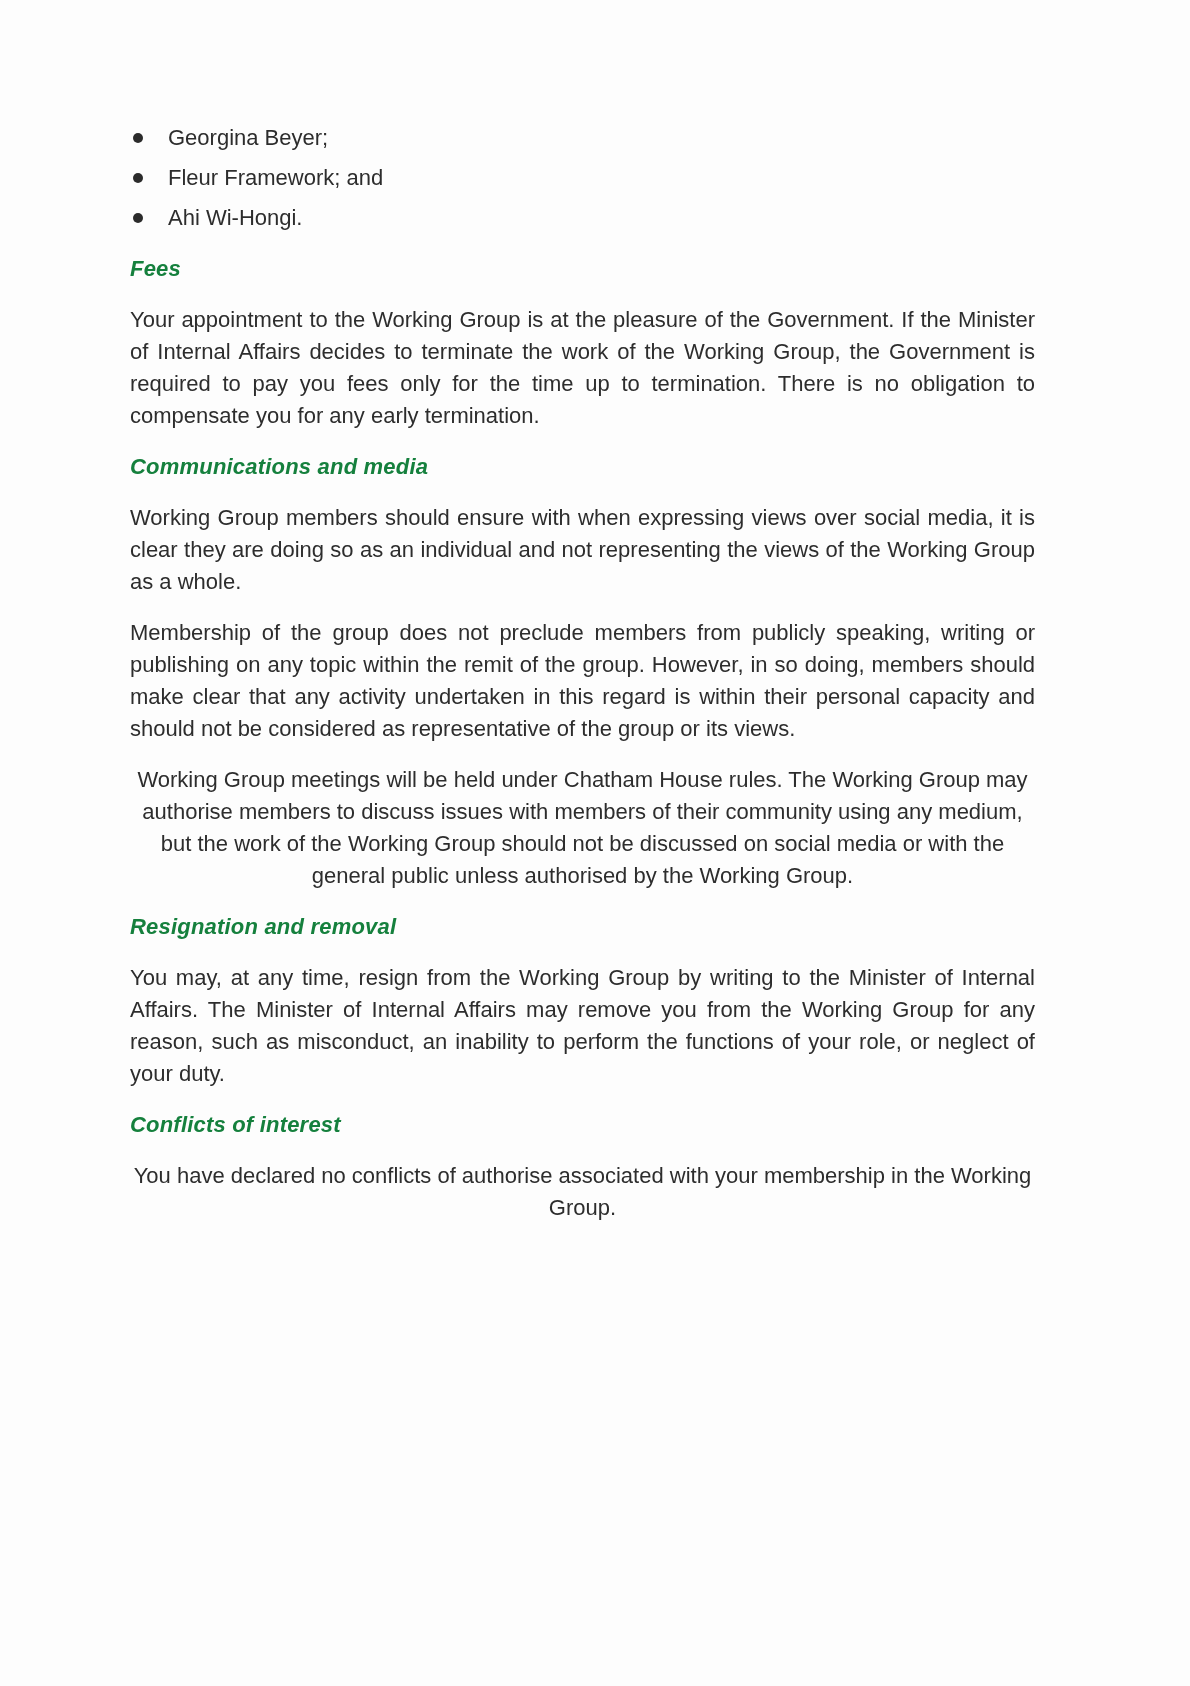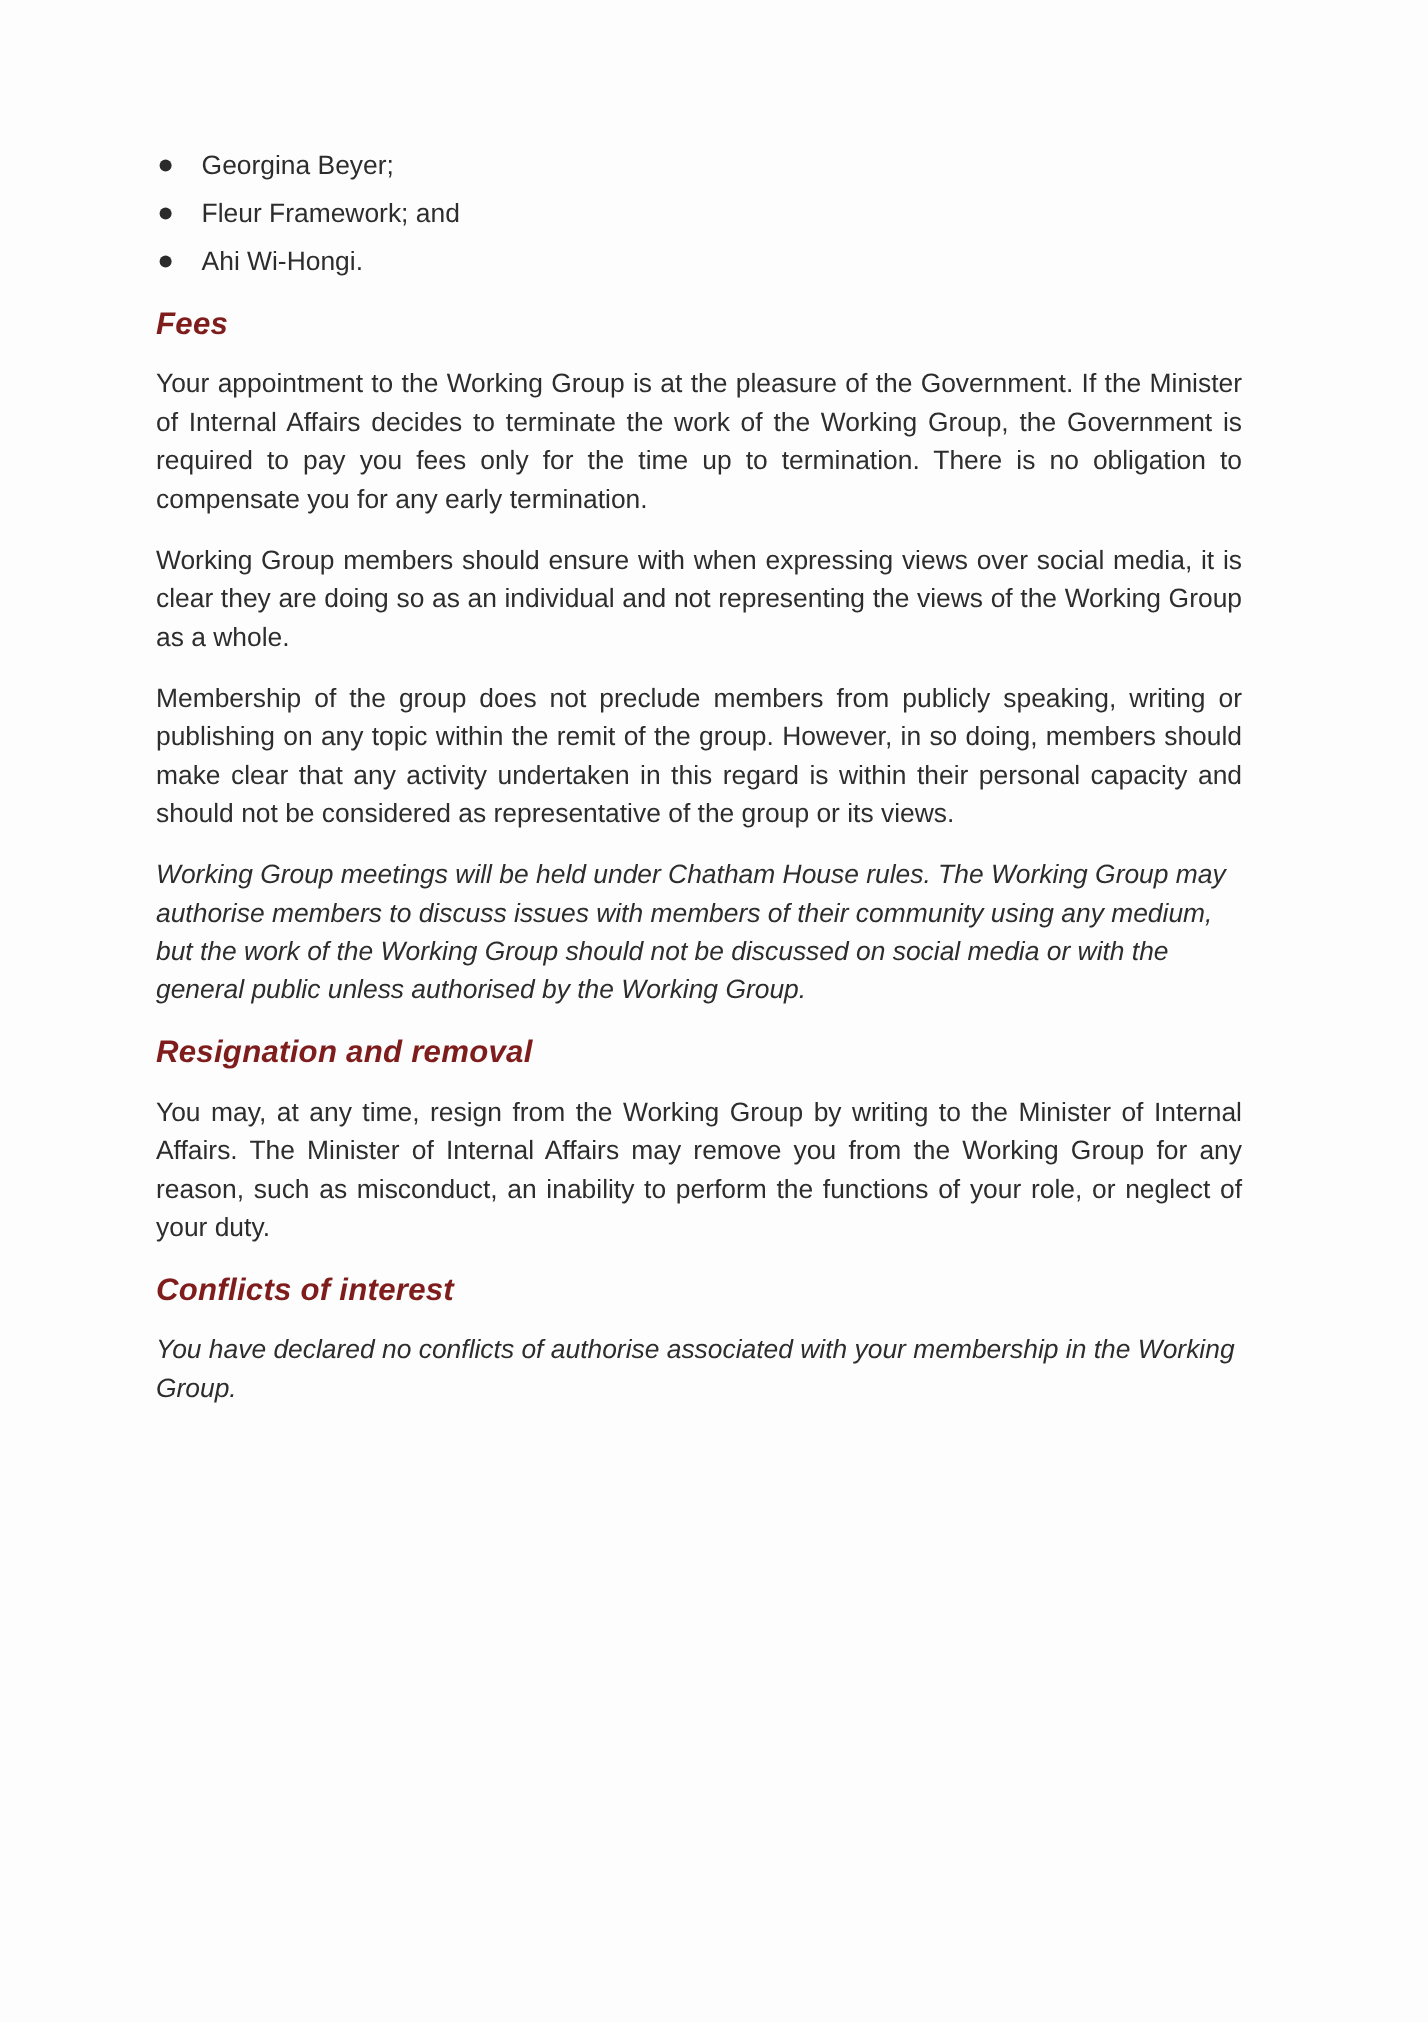--- a/index.html
+++ b/index.html
@@ -34,33 +34,33 @@
   .bullet-dot {
     position: absolute;
     left: 3px;
     top: 11px;
     width: 10px;
     height: 10px;
     border-radius: 50%;
     background: #2b2b2b;
   }
   h3.section-heading {
-    font-size: 26px;
+    font-size: 22px;
     line-height: 32px;
     font-weight: bold;
     font-style: italic;
-    color: #7f1d1d;
+    color: #15803d;
     margin: 0 0 19px 0;
     letter-spacing: 0.2px;
   }
   p.body-para {
     margin: 0 0 19px 0;
     text-align: justify;
   }
-  p.body-para.ragged { text-align: left; font-style: italic; }
+  p.body-para.ragged { text-align: center; }
   p.body-para:last-child { margin-bottom: 0; }
 </style>
 </head>
 <body>
 
 <div class="page">
 
   <ul class="bullets">
     <li>
       <span class="bullet-dot"></span>
@@ -72,20 +72,21 @@
     </li>
     <li>
       <span class="bullet-dot"></span>
       <span>Ahi Wi-Hongi.</span>
     </li>
   </ul>
 
   <h3 class="section-heading">Fees</h3>
   <p class="body-para">Your appointment to the Working Group is at the pleasure of the Government. If the Minister of Internal Affairs decides to terminate the work of the Working Group, the Government is required to pay you fees only for the time up to termination. There is no obligation to compensate you for any early termination.</p>
 
+  <h3 class="section-heading">Communications and media</h3>
   <p class="body-para">Working Group members should ensure with when expressing views over social media, it is clear they are doing so as an individual and not representing the views of the Working Group as a whole.</p>
   <p class="body-para">Membership of the group does not preclude members from publicly speaking, writing or publishing on any topic within the remit of the group. However, in so doing, members should make clear that any activity undertaken in this regard is within their personal capacity and should not be considered as representative of the group or its views.</p>
   <p class="body-para ragged">Working Group meetings will be held under Chatham House rules. The Working Group may authorise members to discuss issues with members of their community using any medium, but the work of the Working Group should not be discussed on social media or with the general public unless authorised by the Working Group.</p>
 
   <h3 class="section-heading">Resignation and removal</h3>
   <p class="body-para">You may, at any time, resign from the Working Group by writing to the Minister of Internal Affairs. The Minister of Internal Affairs may remove you from the Working Group for any reason, such as misconduct, an inability to perform the functions of your role, or neglect of your duty.</p>
 
   <h3 class="section-heading">Conflicts of interest</h3>
   <p class="body-para ragged">You have declared no conflicts of authorise associated with your membership in the Working Group.</p>
 

